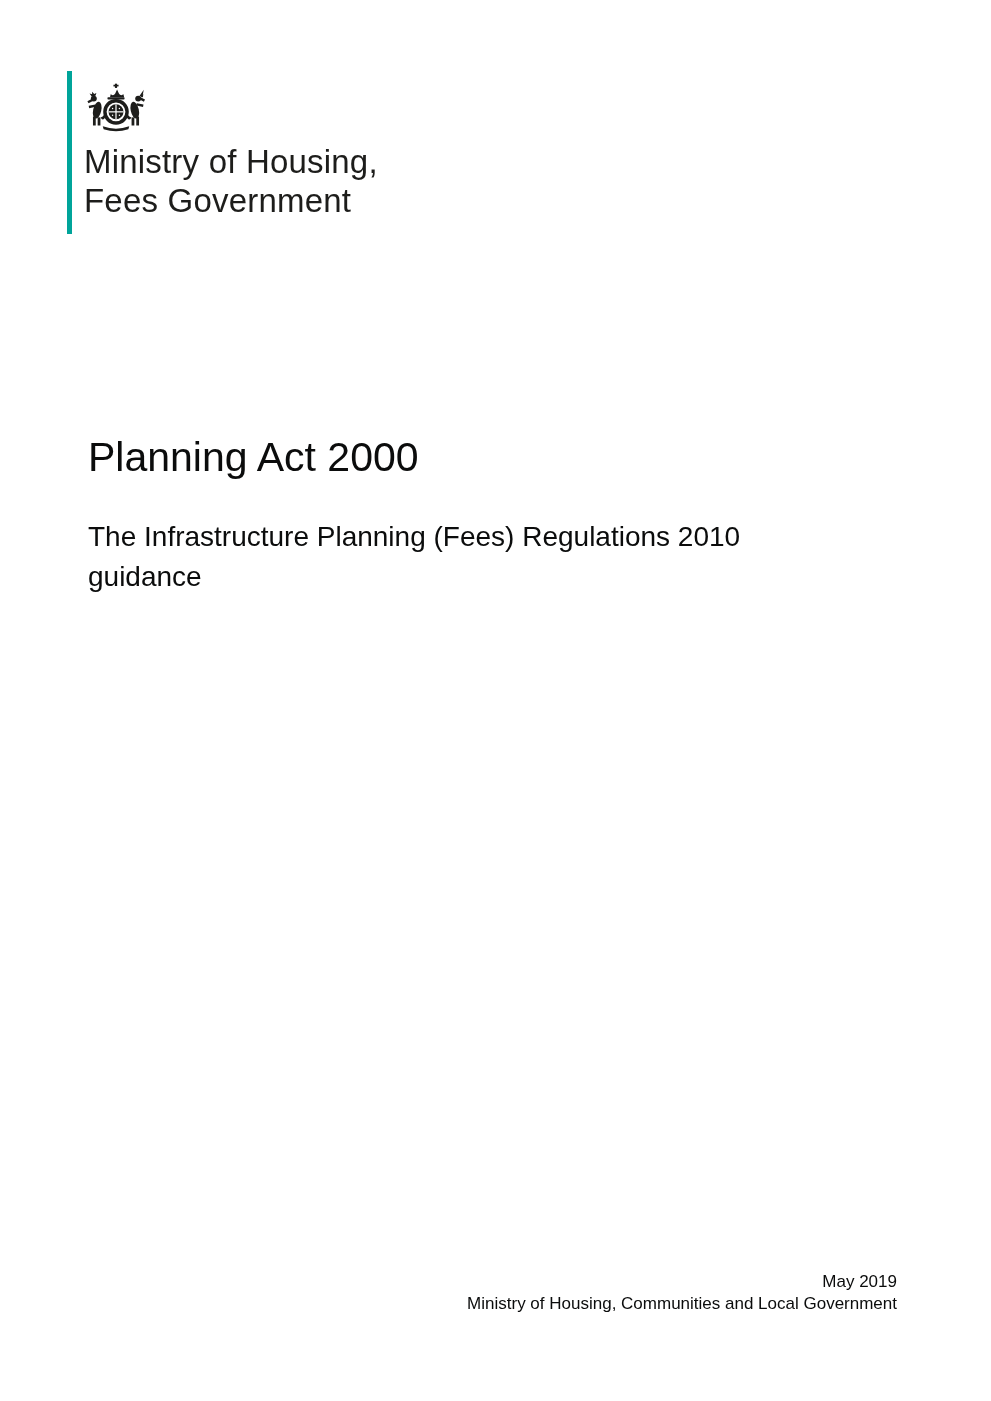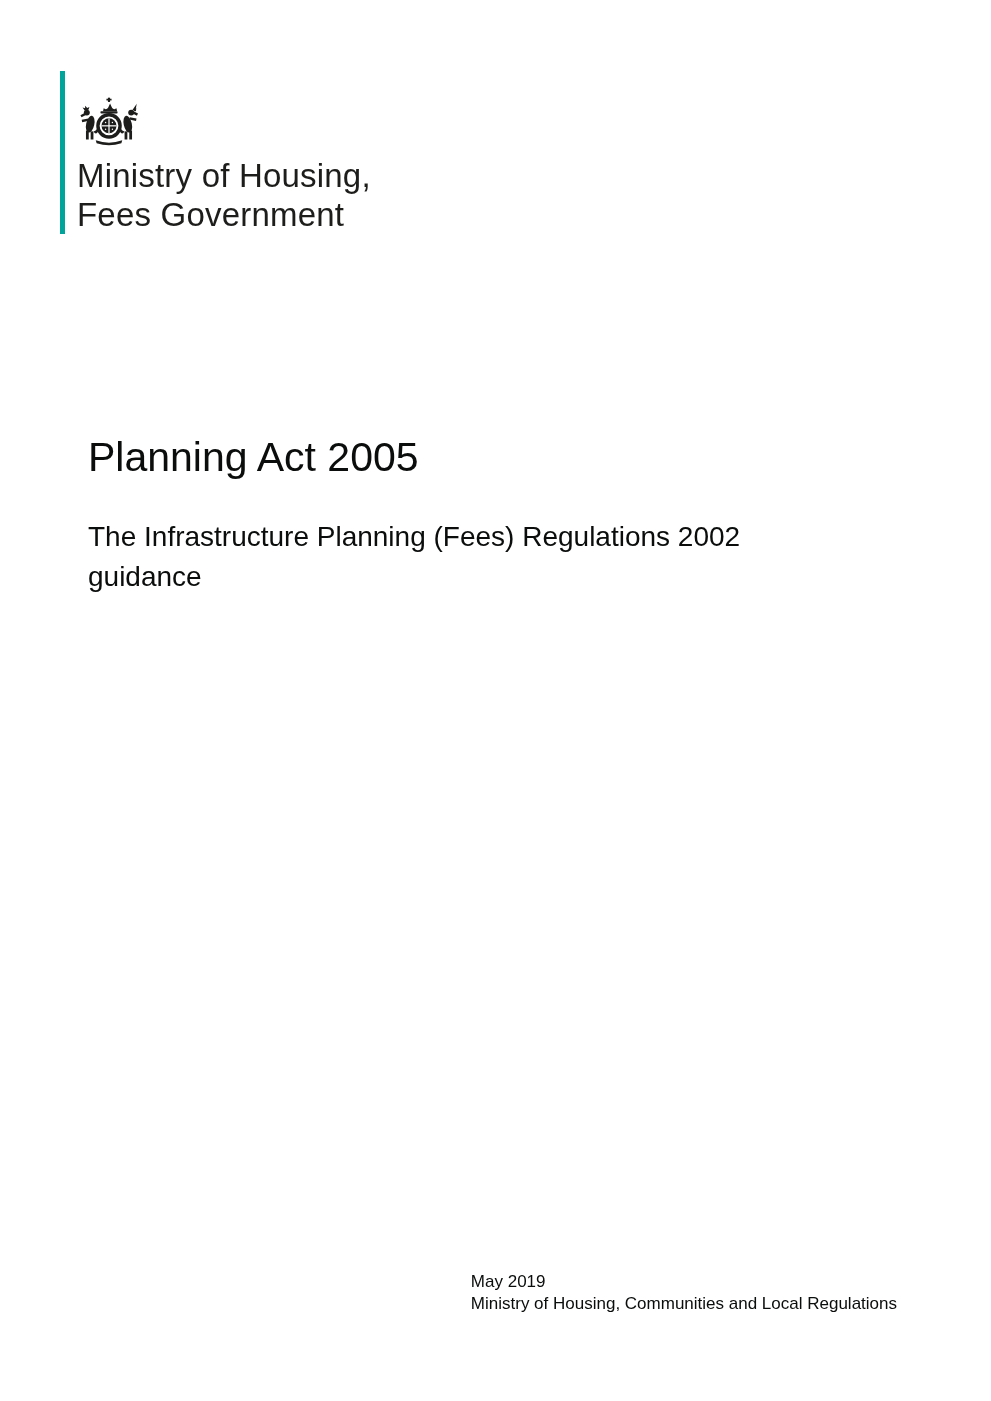--- a/index.html
+++ b/index.html
@@ -13,24 +13,24 @@
     overflow: hidden;
   }
   .page {
     position: absolute;
     inset: 0;
     background: #ffffff;
   }
   
   .logo-block {
     position: absolute;
-    left: 60px;
+    left: 67px;
     top: 68px;
     display: flex;
-    align-items: flex-end;
+    align-items: center;
   }
   .accent-bar {
     width: 5px;
     height: 163px;
     background: #00A49A;
     margin-top: 3px;
     flex: 0 0 auto;
   }
   .logo-content {
     margin-left: 12px;
@@ -65,21 +65,21 @@
     font-size: 28px;
     line-height: 40px;
     color: #0b0c0c;
     font-weight: 400;
   }
   
   .footer {
     position: absolute;
     right: 94px;
     top: 1271px;
-    text-align: left;
+    text-align: right;
     font-size: 17px;
     line-height: 22px;
     color: #0b0c0c;
   }
 </style>
 </head>
 <body>
 
 <div class="page">
 
@@ -129,22 +129,22 @@
 
         <path d="M44 101 q31 11 62 0 l-2 7 q-29 9-58 0 z"></path>
       </svg>
       <div class="dept-name">
         <div>Ministry of Housing,</div>
         <div>Fees Government</div>
       </div>
     </div>
   </div>
 
-  <h1 class="doc-title">Planning Act 2005</h1>
+  <h1 class="doc-title">Planning Act 2000</h1>
 
-  <h2 class="doc-subtitle">The Infrastructure Planning (Fees) Regulations 2002 guidance</h2>
+  <h2 class="doc-subtitle">The Infrastructure Planning (Fees) Regulations 2010 guidance</h2>
 
   <div class="footer">
     <div>May 2019</div>
-    <div>Ministry of Housing, Communities and Local Regulations</div>
+    <div>Ministry of Housing, Communities and Local Government</div>
   </div>
 
 </div>
 
 </body></html>

